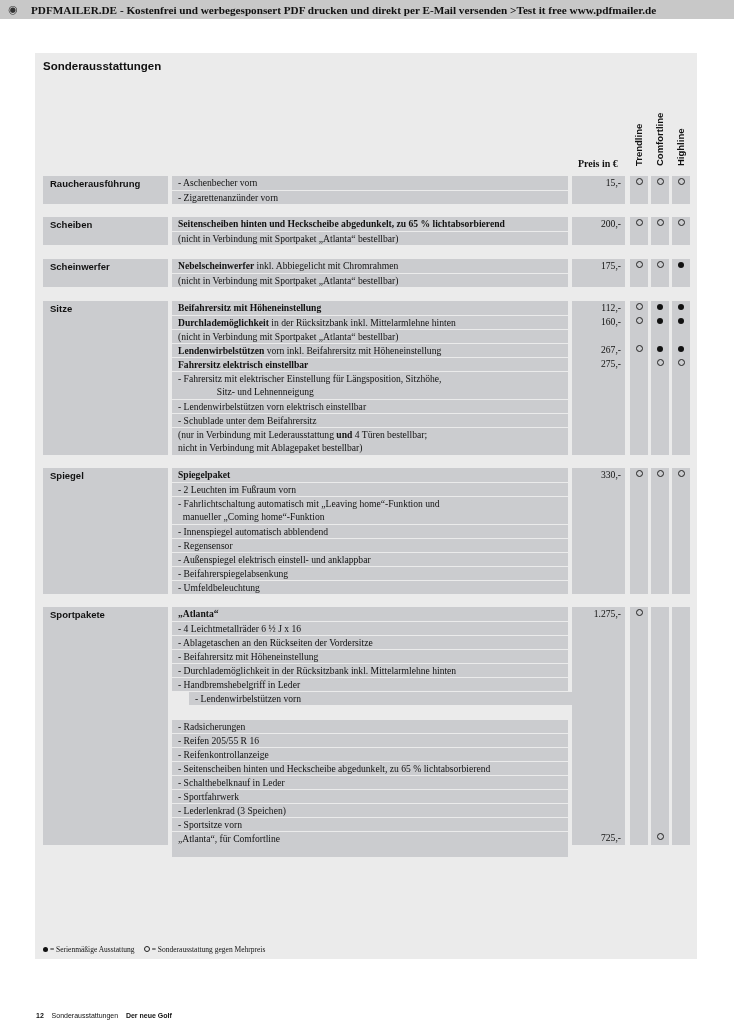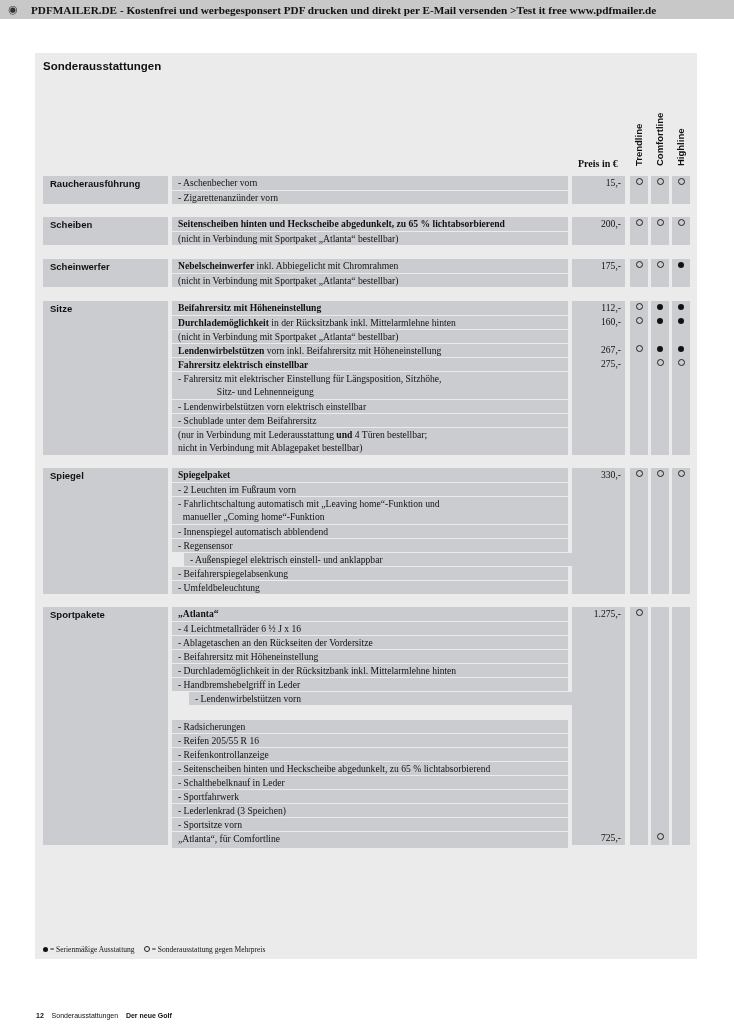--- a/index.html
+++ b/index.html
@@ -143,21 +143,21 @@
     <div class="line sep" style="top:496px;height:28px;">
       <div><span>- Fahrlichtschaltung automatisch mit „Leaving home“-Funktion und</span></div>
       <div style="white-space:pre;">  manueller „Coming home“-Funktion</div>
     </div>
     <div class="line sep" style="top:524px;height:14px;">
       <div><span>- Innenspiegel automatisch abblendend</span></div>
     </div>
     <div class="line sep" style="top:538px;height:14px;">
       <div><span>- Regensensor</span></div>
     </div>
-    <div class="line sep" style="top:552px;height:14px;margin-left:12px;">
+    <div class="line sep" style="top:552px;height:14px;">
       <div><span>- Außenspiegel elektrisch einstell- und anklappbar</span></div>
     </div>
     <div class="line sep" style="top:566px;height:14px;">
       <div><span>- Beifahrerspiegelabsenkung</span></div>
     </div>
     <div class="line sep" style="top:580px;height:14px;">
       <div><span>- Umfeldbeleuchtung</span></div>
     </div>
     <div class="cell cat" style="left:43px;top:468px;width:125px;height:126px;">Spiegel</div>
     <div class="cell" style="left:572px;top:468px;width:53px;height:126px;"></div>
@@ -209,21 +209,21 @@
     </div>
     <div class="line sep" style="top:789px;height:14px;">
       <div><span>- Sportfahrwerk</span></div>
     </div>
     <div class="line sep" style="top:803px;height:14px;">
       <div><span>- Lederlenkrad (3 Speichen)</span></div>
     </div>
     <div class="line sep" style="top:817px;height:14px;">
       <div><span>- Sportsitze vorn</span></div>
     </div>
-    <div class="line sep" style="top:831px;height:17px;">
+    <div class="line sep" style="top:831px;height:26px;">
       <div><span>„Atlanta“, für Comfortline</span></div>
     </div>
     <div class="cell cat" style="left:43px;top:607px;width:125px;height:238px;">Sportpakete</div>
     <div class="cell" style="left:572px;top:607px;width:53px;height:238px;"></div>
     <div class="cell" style="left:630px;top:607px;width:18px;height:238px;"></div>
     <div class="cell" style="left:651px;top:607px;width:18px;height:238px;"></div>
     <div class="cell" style="left:672px;top:607px;width:18px;height:238px;"></div>
     <div class="price" style="left:572px;top:608px;">1.275,-</div>
     <div class="mark" style="left:630px;top:607px;"><span class="open"></span></div>
     <div class="price" style="left:572px;top:832px;">725,-</div>

